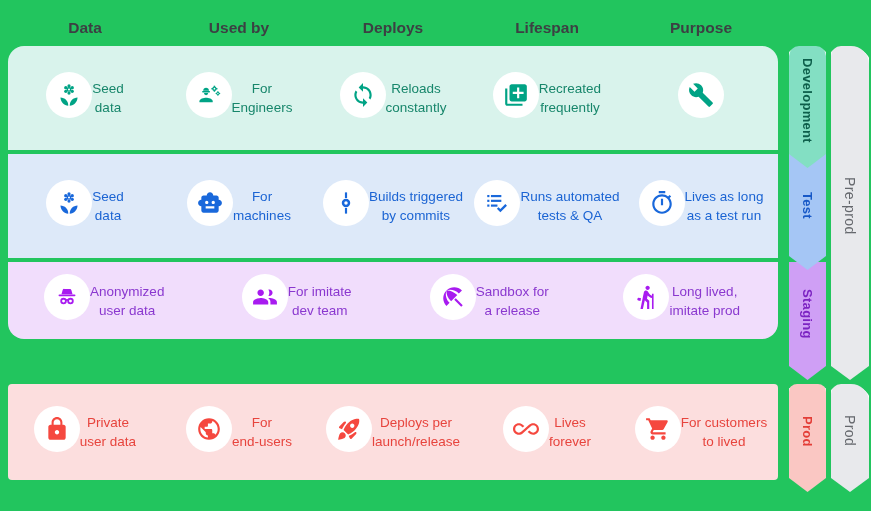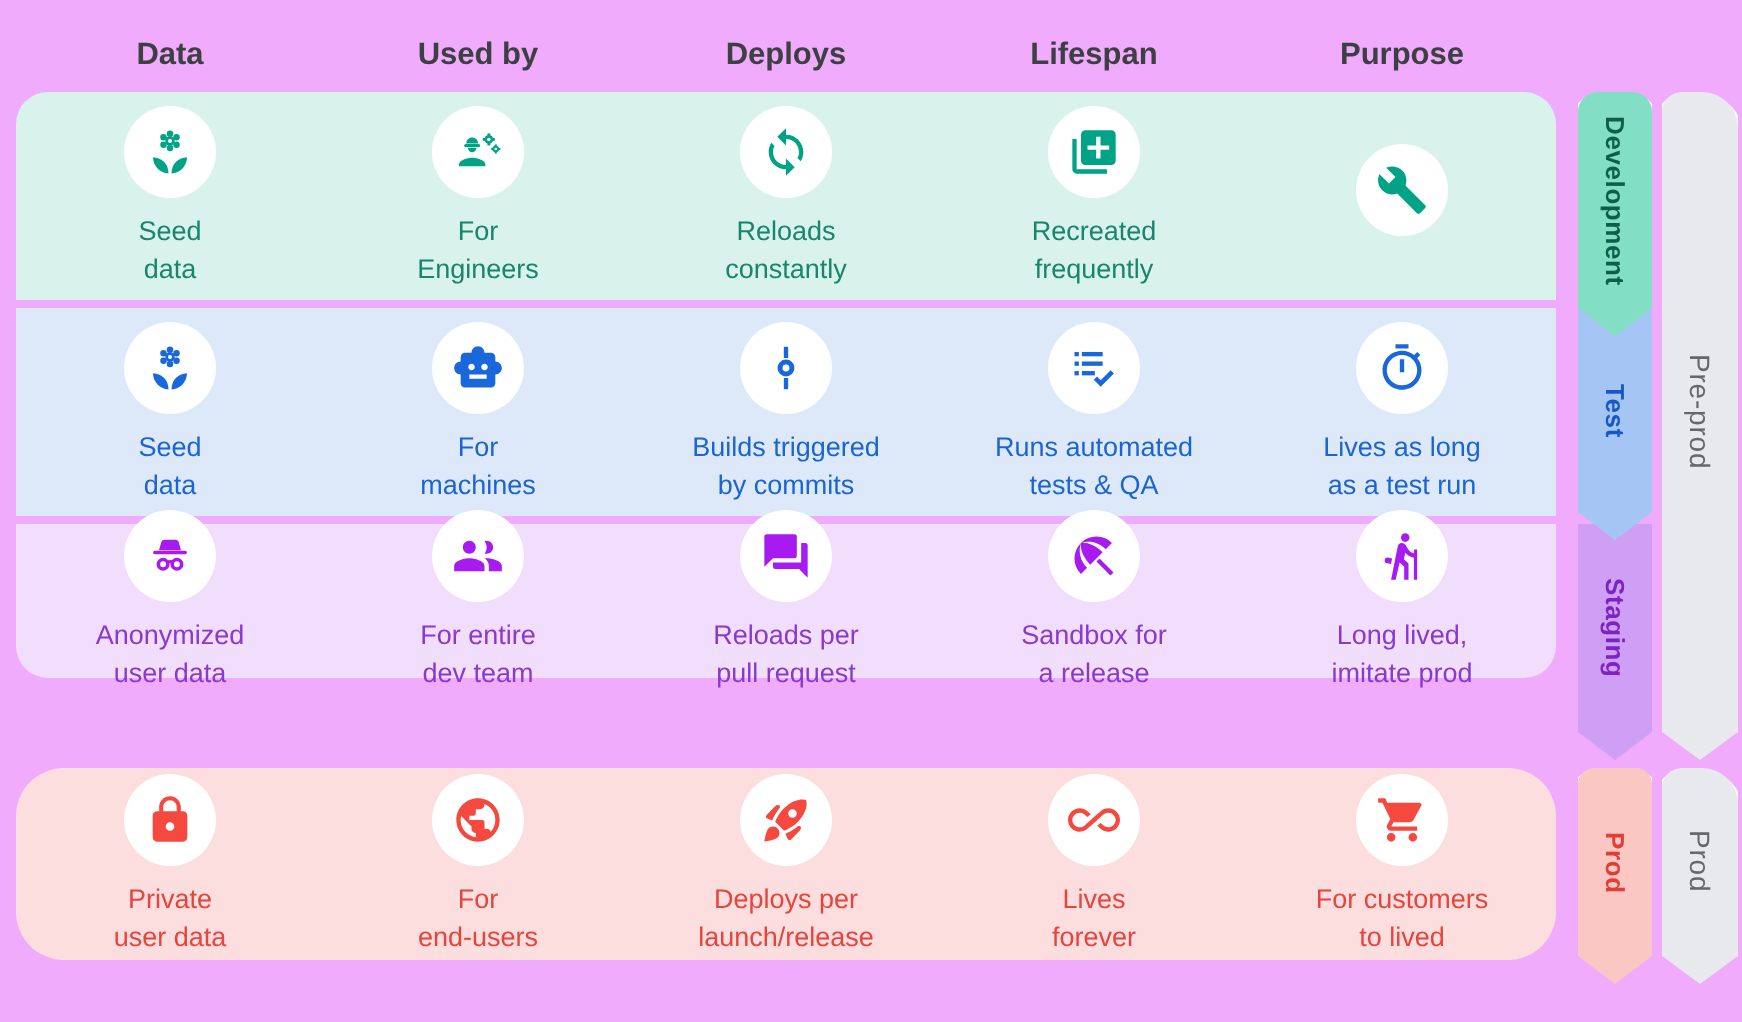--- a/index.html
+++ b/index.html
@@ -1,35 +1,35 @@
 <!DOCTYPE html>
 <html><head>
 <meta charset="utf-8">
 <style>
   html,body{margin:0;padding:0;background:#ffffff;}
   .canvas{
-    position:relative;width:871px;height:511px;overflow:hidden;background:#f0abfc;
+    position:relative;width:871px;height:511px;overflow:hidden;background:#22c55e;
     font-family:"Liberation Sans", sans-serif;
   }
   
   .col-header{
     position:absolute;top:16px;width:154px;height:24px;line-height:24px;
     text-align:center;font-size:15.5px;font-weight:700;color:#3c4043;
   }
   
   .grid-row{
     position:absolute;left:8px;width:770px;background:var(--bg);
     display:flex;align-items:center;
   }
   .row-dev{top:46px;height:104px;border-radius:16px 16px 0 0;}
   .row-test{top:154px;height:104px;}
   .row-staging{top:262px;height:77px;border-radius:0 0 16px 16px;}
-  .row-prod{top:384px;height:96px;border-radius:24px;}
+  .row-prod{top:384px;height:96px;border-radius:4px;}
   .cell{
-    flex:1 1 0;display:flex;flex-direction:column;align-items:center;justify-content:center;
+    flex:1 1 0;display:flex;flex-direction:row;align-items:center;justify-content:center;
   }
   .badge{
     width:46px;height:46px;border-radius:50%;background:#ffffff;color:var(--icon);
     display:flex;align-items:center;justify-content:center;margin-bottom:7px;
   }
   .badge svg{fill:currentColor;}
   .cell-label{
     font-size:13.5px;line-height:19px;font-weight:500;color:var(--label);
     text-align:center;white-space:pre-line;
   }
@@ -261,31 +261,22 @@
         </div>
       <div class="cell-label">Anonymized
 user data</div>
     </div>
     <div class="cell">
       <div class="badge">
           <svg viewBox="0 0 24 24" width="26" height="26">
             <use href="#i-group"></use>
           </svg>
         </div>
-      <div class="cell-label">For entire
+      <div class="cell-label">For imitate
 dev team</div>
-    </div>
-    <div class="cell">
-      <div class="badge">
-          <svg viewBox="0 0 24 24" width="26" height="26">
-            <use href="#i-forum"></use>
-          </svg>
-        </div>
-      <div class="cell-label">Reloads per
-pull request</div>
     </div>
     <div class="cell">
       <div class="badge">
           <svg viewBox="0 0 24 24" width="26" height="26">
             <use href="#i-umbrella"></use>
           </svg>
         </div>
       <div class="cell-label">Sandbox for
 a release</div>
     </div>

